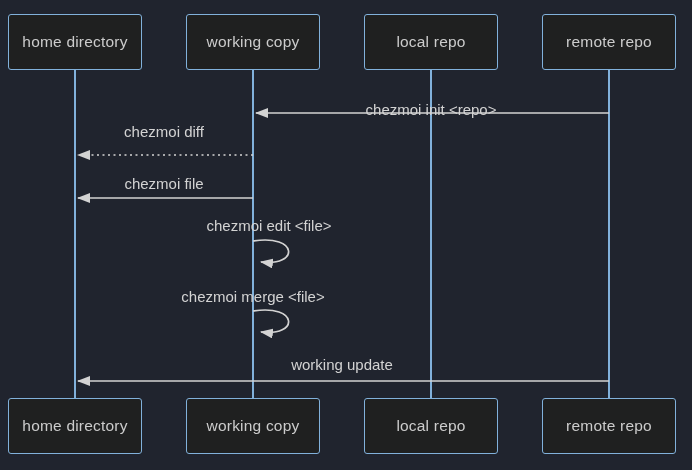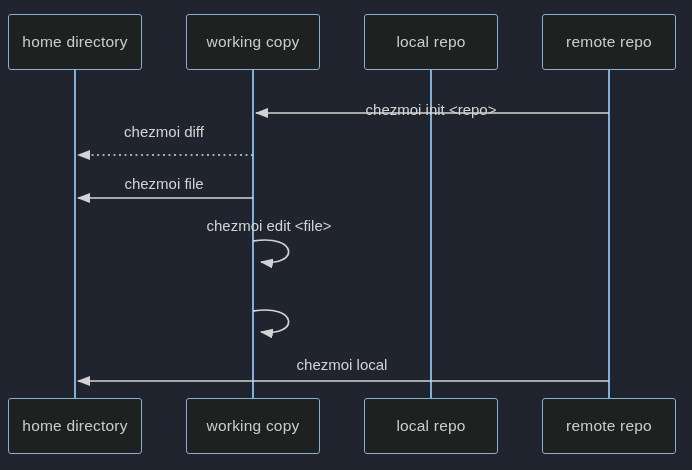--- a/index.html
+++ b/index.html
@@ -75,15 +75,16 @@
 
   <div class="actor-box" style="left:8px;top:398px;">home directory</div>
   <div class="actor-box" style="left:186px;top:398px;">working copy</div>
   <div class="actor-box" style="left:364px;top:398px;">local repo</div>
   <div class="actor-box" style="left:542px;top:398px;">remote repo</div>
 
   <div class="msg-label" style="left:431px;top:97px;margin-top:12px;">chezmoi init &lt;repo&gt;</div>
   <div class="msg-label" style="left:164px;top:131px;">chezmoi diff</div>
   <div class="msg-label" style="left:164px;top:183px;">chezmoi file</div>
   <div class="msg-label" style="left:253px;top:225px;margin-left:16px;">chezmoi edit &lt;file&gt;</div>
-  <div class="msg-label" style="left:342px;top:364px;">chezmoi local</div>
+  <div class="msg-label" style="left:253px;top:296px;">chezmoi merge &lt;file&gt;</div>
+  <div class="msg-label" style="left:342px;top:364px;">working update</div>
 
 </div>
 
 </body></html>

